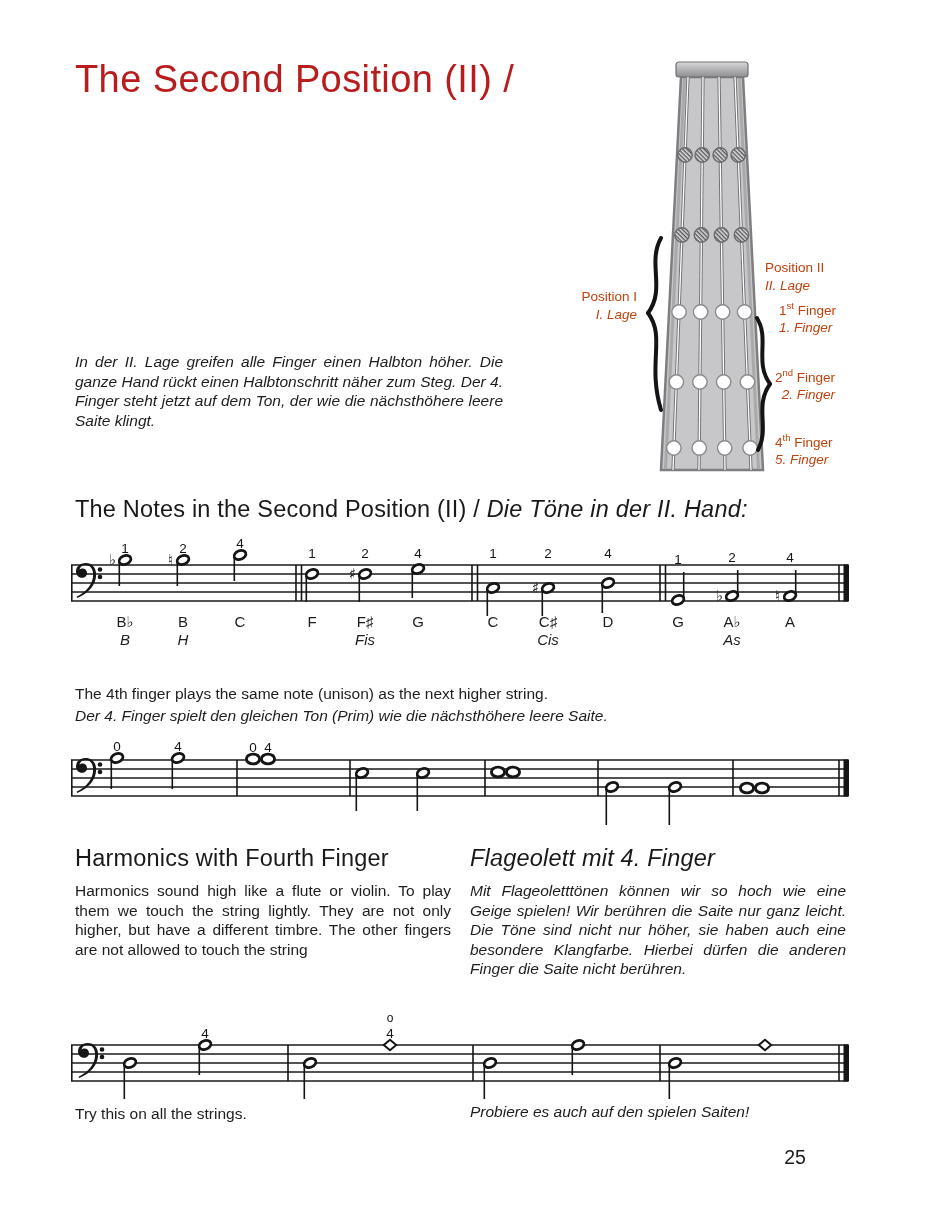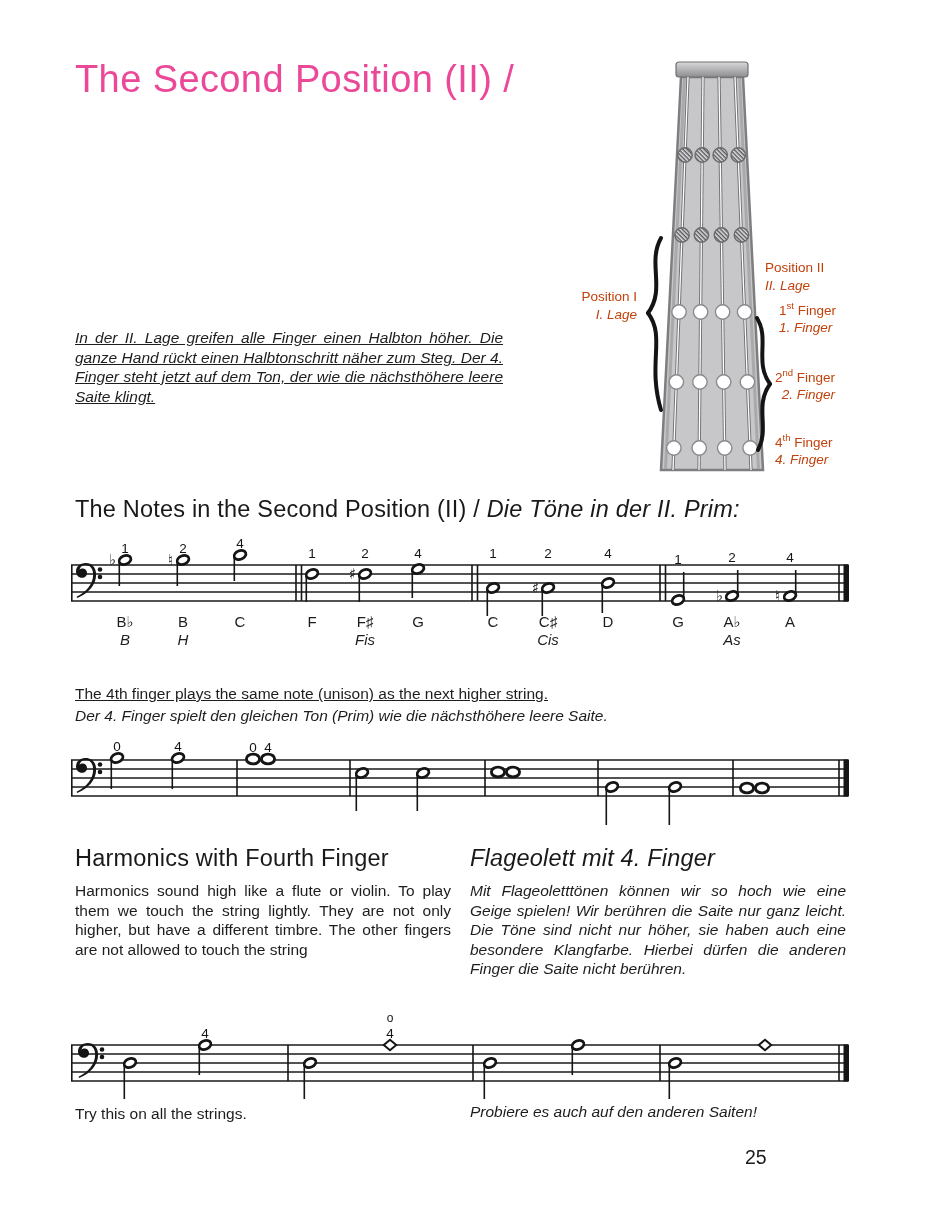--- a/index.html
+++ b/index.html
@@ -1,46 +1,46 @@
 <!DOCTYPE html>
 <html><head>
 <meta charset="utf-8">
 <style>
   html,body{margin:0;padding:0;background:#fff;}
   #page{position:relative;width:940px;height:1226px;background:#ffffff;overflow:hidden;
         font-family:"Liberation Sans",sans-serif;color:#1d1d1f;}
   .abs{position:absolute;}
   .it{font-style:italic;}
   .just{text-align:justify;}
-  .title-line{font-size:38px;letter-spacing:0.4px;color:#ec4899;text-align:center;}
+  .title-line{font-size:38px;letter-spacing:0.4px;color:#b91c1c;text-align:center;}
   #title1{left:75px;top:58px;}
   #title2{left:75px;top:110px;}
   .body-text{font-size:15.5px;line-height:19.5px;}
   #intro-en{left:75px;top:223px;width:428px;}
-  #intro-de{left:75px;top:328px;width:428px;text-decoration:underline;}
+  #intro-de{left:75px;top:352px;width:428px;}
   .section-heading{font-size:23.5px;letter-spacing:0.2px;color:#19191b;}
   #notes-heading{left:75px;top:496px;width:800px;}
   .fb-label{font-size:13.5px;line-height:17.5px;color:#c2410c;}
   .fb-label sup{font-size:9.5px;}
   #label-pos1{left:497px;top:288px;width:140px;text-align:right;}
   #label-pos2{left:765px;top:259px;}
   #label-f1{left:779px;top:297px;}
   #label-f2{left:775px;top:364px;text-align:right;}
   #label-f4{left:775px;top:429px;}
   .staff-svg{left:0;}
   .nn{width:46px;text-align:center;font-size:15px;position:absolute;}
-  #unison-en{left:75px;top:684px;width:700px;text-decoration:underline;}
+  #unison-en{left:75px;top:684px;width:700px;}
   #unison-de{left:75px;top:706px;width:700px;}
   #harm-head-en{left:75px;top:845px;}
   #harm-head-de{left:470px;top:845px;}
   #harm-body-en{left:75px;top:881px;width:376px;}
   #harm-body-de{left:470px;top:881px;width:376px;}
   #footer-en{left:75px;top:1104px;}
   #footer-de{left:470px;top:1102px;}
-  #page-number{left:745px;top:1146px;width:100px;text-align:left;font-size:19.5px;color:#1b1b1d;}
+  #page-number{left:745px;top:1146px;width:100px;text-align:center;font-size:19.5px;color:#1b1b1d;}
 </style>
 </head>
 <body>
 
 <div id="page">
 
   <div id="title1" class="abs title-line">The Second Position (II) /</div>
 
   <div id="intro-de" class="abs body-text just it">In der II. Lage greifen alle Finger einen Halbton höher. Die ganze Hand rückt einen Halbtonschritt näher zum Steg. Der 4. Finger steht jetzt auf dem Ton, der wie die nächsthöhere leere Saite klingt.</div>
 
@@ -104,25 +104,25 @@
   <div id="label-f1" class="abs fb-label">
     <div><span>1</span><sup>st</sup><span> Finger</span></div>
     <div class="it">1. Finger</div>
   </div>
   <div id="label-f2" class="abs fb-label">
     <div><span>2</span><sup>nd</sup><span> Finger</span></div>
     <div class="it">2. Finger</div>
   </div>
   <div id="label-f4" class="abs fb-label">
     <div><span>4</span><sup>th</sup><span> Finger</span></div>
-    <div class="it">4. Finger</div>
+    <div class="it">5. Finger</div>
   </div>
 
   <div id="notes-heading" class="abs section-heading">
-    <span>The Notes in the Second Position (II) / </span><span class="it">Die Töne in der II. Prim:</span>
+    <span>The Notes in the Second Position (II) / </span><span class="it">Die Töne in der II. Hand:</span>
   </div>
 
   <svg class="abs staff-svg" viewBox="0 534 940 86" width="940" height="86" style="top: 534px;">
       <line x1="71" y1="565" x2="848" y2="565" stroke="#1a1a1a" stroke-width="1.3"></line>
       <line x1="71" y1="574" x2="848" y2="574" stroke="#1a1a1a" stroke-width="1.3"></line>
       <line x1="71" y1="583" x2="848" y2="583" stroke="#1a1a1a" stroke-width="1.3"></line>
       <line x1="71" y1="592" x2="848" y2="592" stroke="#1a1a1a" stroke-width="1.3"></line>
       <line x1="71" y1="601" x2="848" y2="601" stroke="#1a1a1a" stroke-width="1.3"></line>
       <line x1="71.8" y1="565" x2="71.8" y2="601" stroke="#151515" stroke-width="1.6"></line>
       <path d="M5.6 0 C2.2 0 0 2.1 0 4.8 C0 6.9 1.5 8.4 3.4 8.4 C5.1 8.4 6.3 7.3 6.3 5.7 C6.3 4.2 5.2 3.1 3.7 3.1 C3 3.1 2.4 3.4 2 3.8 C2.3 2.2 3.7 1.1 5.5 1.1 C8.1 1.1 9.8 3.3 9.8 6.6 C9.8 11.9 6.1 16.4 0.3 19.3 L0.7 20 C7.4 17.1 11.5 12.2 11.5 6.5 C11.5 2.6 9.1 0 5.6 0 Z" transform="translate(76,563) scale(1.75)" fill="#151515"></path>
@@ -276,16 +276,16 @@
       <line x1="572.3" y1="1047" x2="572.3" y2="1075" stroke="#151515" stroke-width="1.6"></line>
       <line x1="660" y1="1045" x2="660" y2="1081" stroke="#151515" stroke-width="1.6"></line>
       <ellipse cx="675" cy="1063" rx="6.1" ry="4.3" fill="#fff" stroke="#151515" stroke-width="2.7" transform="rotate(-21 675 1063)"></ellipse>
       <line x1="669.3" y1="1065" x2="669.3" y2="1099" stroke="#151515" stroke-width="1.6"></line>
       <path d="M765 1039.8 L771.2 1045 L765 1050.2 L758.8 1045 Z" fill="#fff" stroke="#151515" stroke-width="2"></path>
       <line x1="839" y1="1045" x2="839" y2="1081" stroke="#151515" stroke-width="1.6"></line>
       <rect x="843.5" y="1044.5" width="5.5" height="37" fill="#151515"></rect>
     </svg>
 
   <div id="footer-en" class="abs body-text">Try this on all the strings.</div>
-  <div id="footer-de" class="abs body-text it">Probiere es auch auf den anderen Saiten!</div>
+  <div id="footer-de" class="abs body-text it">Probiere es auch auf den spielen Saiten!</div>
 
   <div id="page-number" class="abs">25</div>
 </div>
 
 </body></html>

